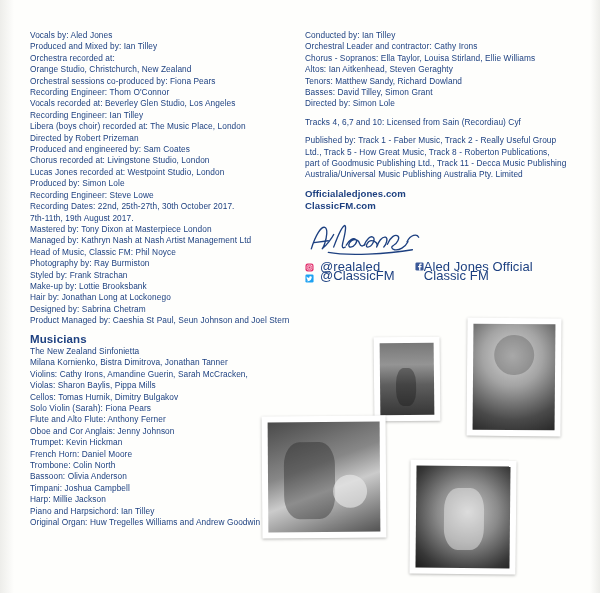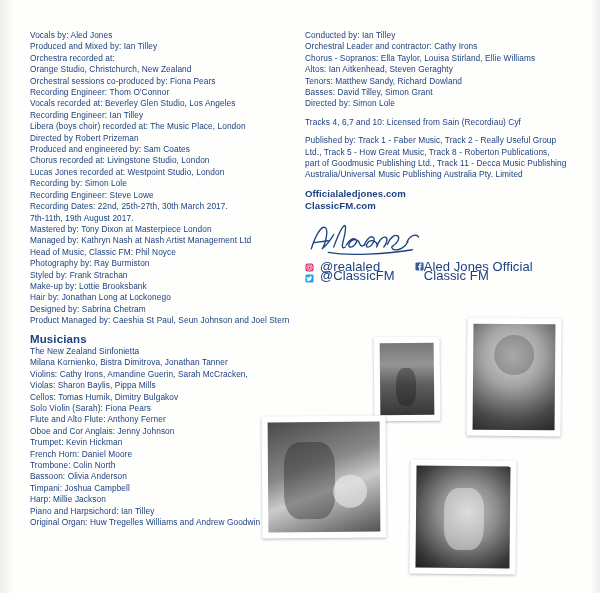--- a/index.html
+++ b/index.html
@@ -195,23 +195,23 @@
     <div class="line">Orange Studio, Christchurch, New Zealand</div>
     <div class="line">Orchestral sessions co-produced by: Fiona Pears</div>
     <div class="line">Recording Engineer: Thom O'Connor</div>
     <div class="line">Vocals recorded at: Beverley Glen Studio, Los Angeles</div>
     <div class="line">Recording Engineer: Ian Tilley</div>
     <div class="line">Libera (boys choir) recorded at: The Music Place, London</div>
     <div class="line">Directed by Robert Prizeman</div>
     <div class="line">Produced and engineered by: Sam Coates</div>
     <div class="line">Chorus recorded at: Livingstone Studio, London</div>
     <div class="line">Lucas Jones recorded at: Westpoint Studio, London</div>
-    <div class="line">Recording by: Simon Lole</div>
+    <div class="line">Produced by: Simon Lole</div>
     <div class="line">Recording Engineer: Steve Lowe</div>
-    <div class="line">Recording Dates: 22nd, 25th-27th, 30th March 2017.</div>
+    <div class="line">Recording Dates: 22nd, 25th-27th, 30th October 2017.</div>
     <div class="line">7th-11th, 19th August 2017.</div>
     <div class="line">Mastered by: Tony Dixon at Masterpiece London</div>
     <div class="line">Managed by: Kathryn Nash at Nash Artist Management Ltd</div>
     <div class="line">Head of Music, Classic FM: Phil Noyce</div>
     <div class="line">Photography by: Ray Burmiston</div>
     <div class="line">Styled by: Frank Strachan</div>
     <div class="line">Make-up by: Lottie Brooksbank</div>
     <div class="line">Hair by: Jonathan Long at Lockonego</div>
     <div class="line">Designed by: Sabrina Chetram</div>
     <div class="line">Product Managed by: Caeshia St Paul, Seun Johnson and Joel Stern</div>

